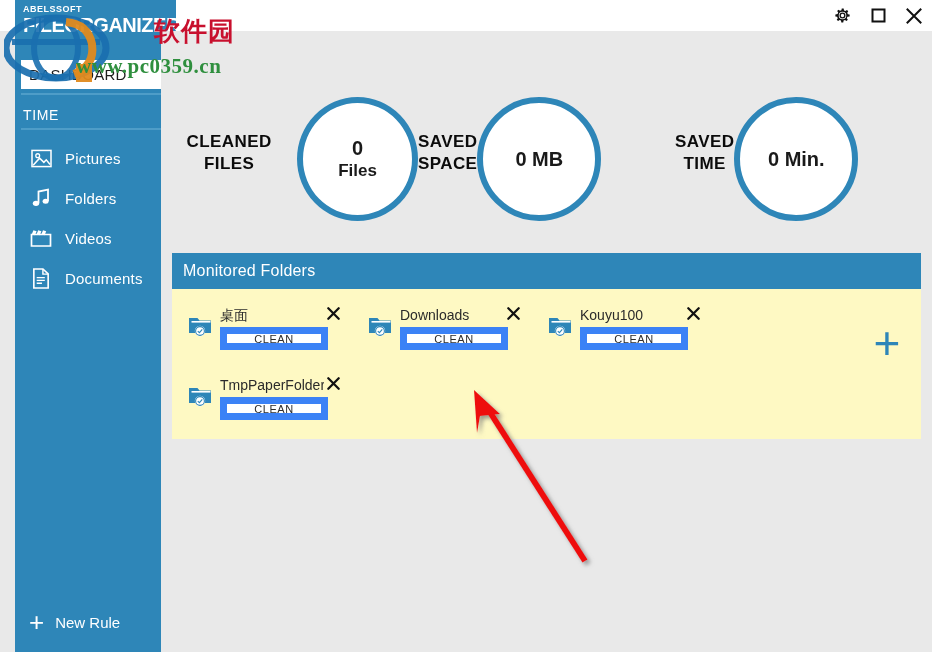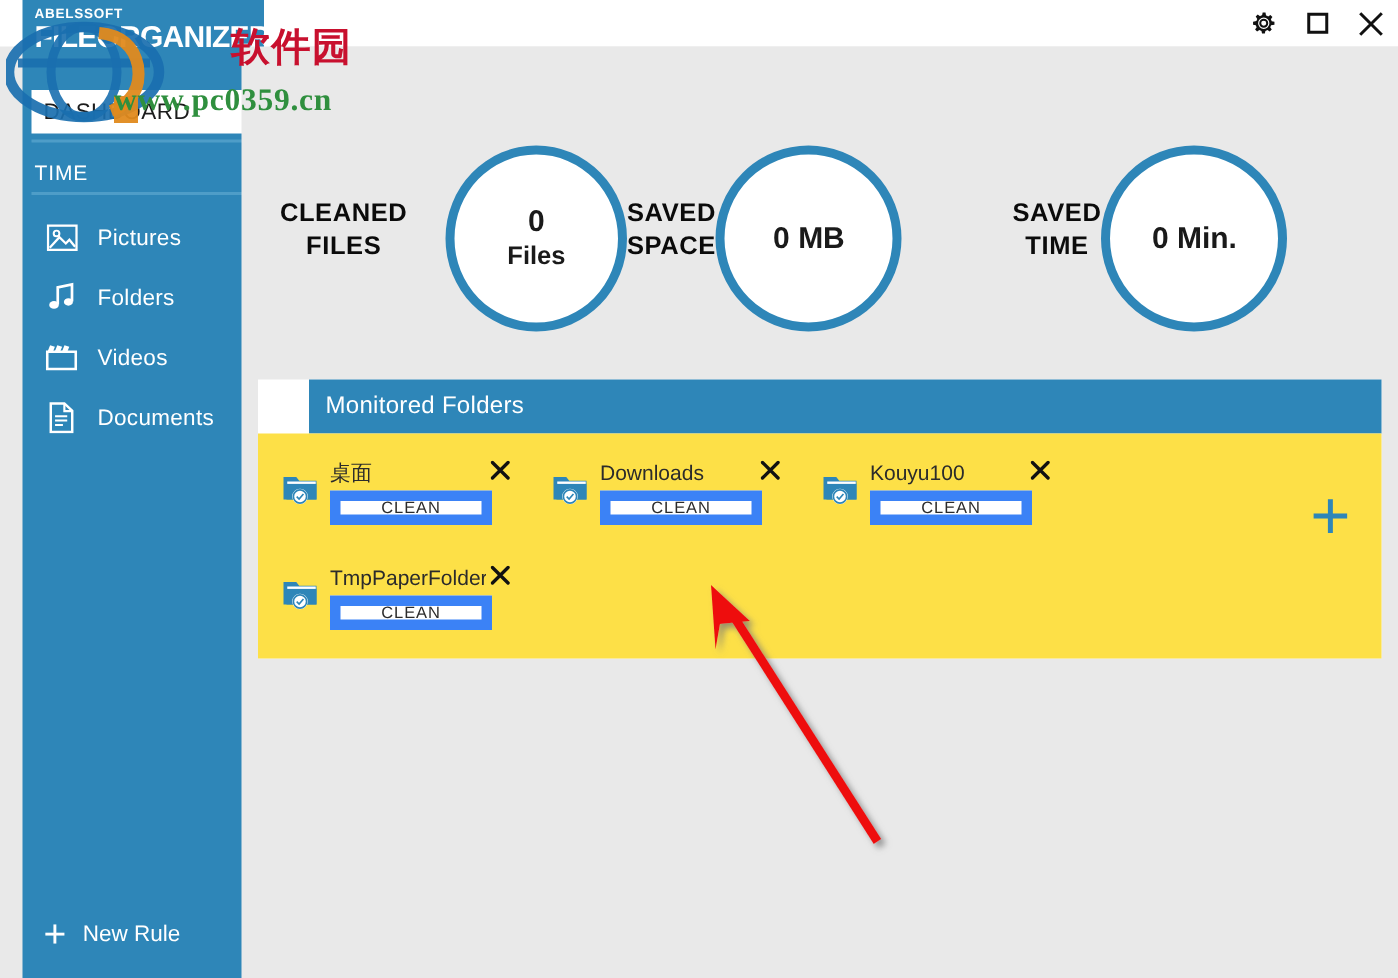--- a/index.html
+++ b/index.html
@@ -135,40 +135,40 @@
 
   
   .panel {
     position: absolute; top: 222px; left: 11px;
     width: 749px; height: 186px;
     background: #ffffff;
   }
   .panel-head {
     position: relative;
     height: 36px; background: #2e86b8;
-    display: flex; align-items: center; margin-left: 34px;
+    display: flex; align-items: center;
   }
   .panel-title {
     margin-left: 11px;
     font-size: 16px; color: #ffffff; letter-spacing: 0.2px;
   }
   .clean-all {
     position: absolute; right: 8px; top: 4px;
     width: 160px; height: 28px;
     border: 2px solid #ffffff;
     color: #ffffff; background: transparent;
     font-size: 13px; letter-spacing: 0.6px;
     display: flex; align-items: center; justify-content: center;
     cursor: pointer;
     font-family: "Liberation Sans", sans-serif;
   }
   .panel-body {
     position: relative;
     height: 150px;
-    background: #fde047;
+    background: #fef9c3;
     padding: 8px 0 0 10px;
   }
   .folder-grid {
     display: flex; flex-wrap: wrap;
     width: 560px;
   }
   .folder {
     position: relative;
     width: 180px; height: 70px;
     padding-left: 2px;

